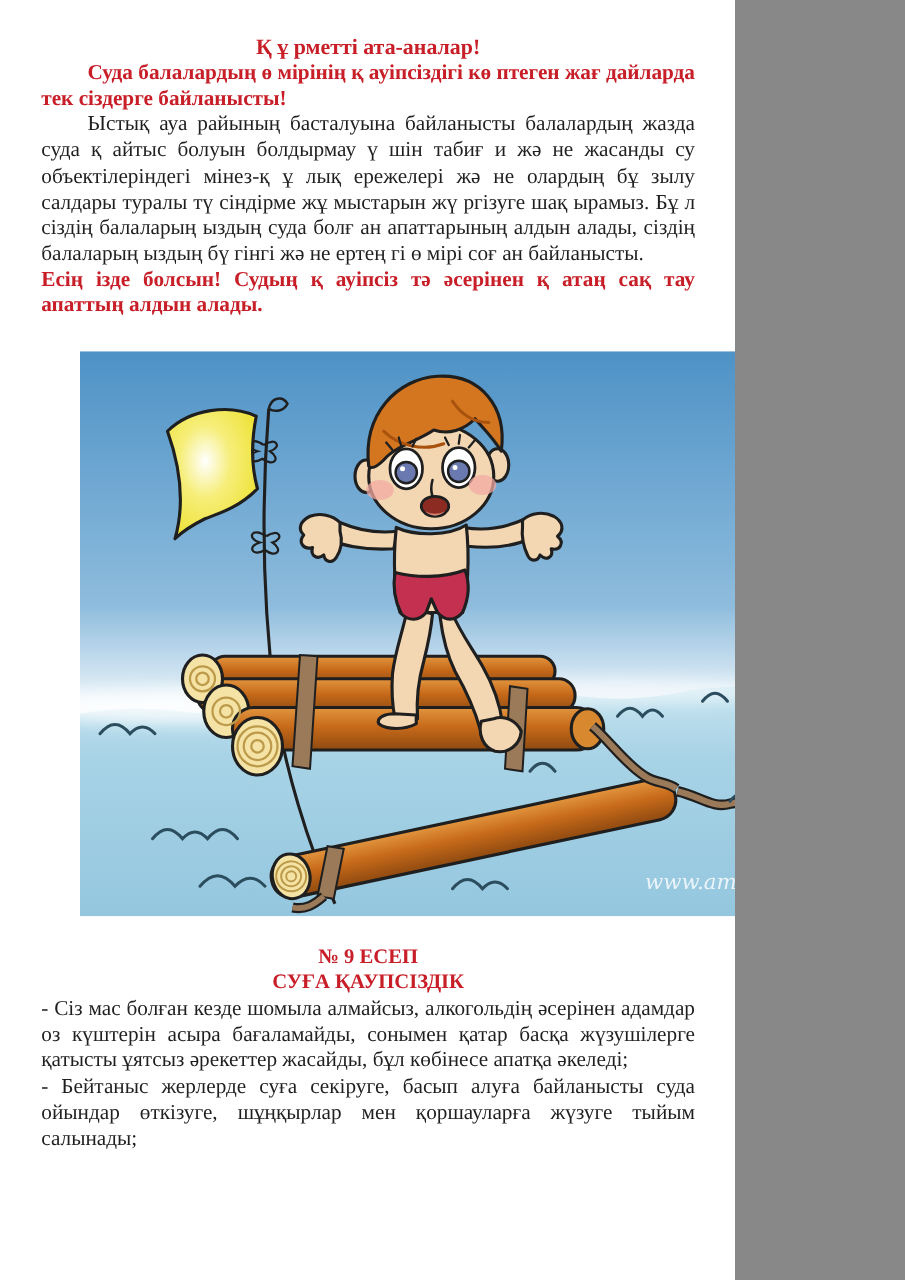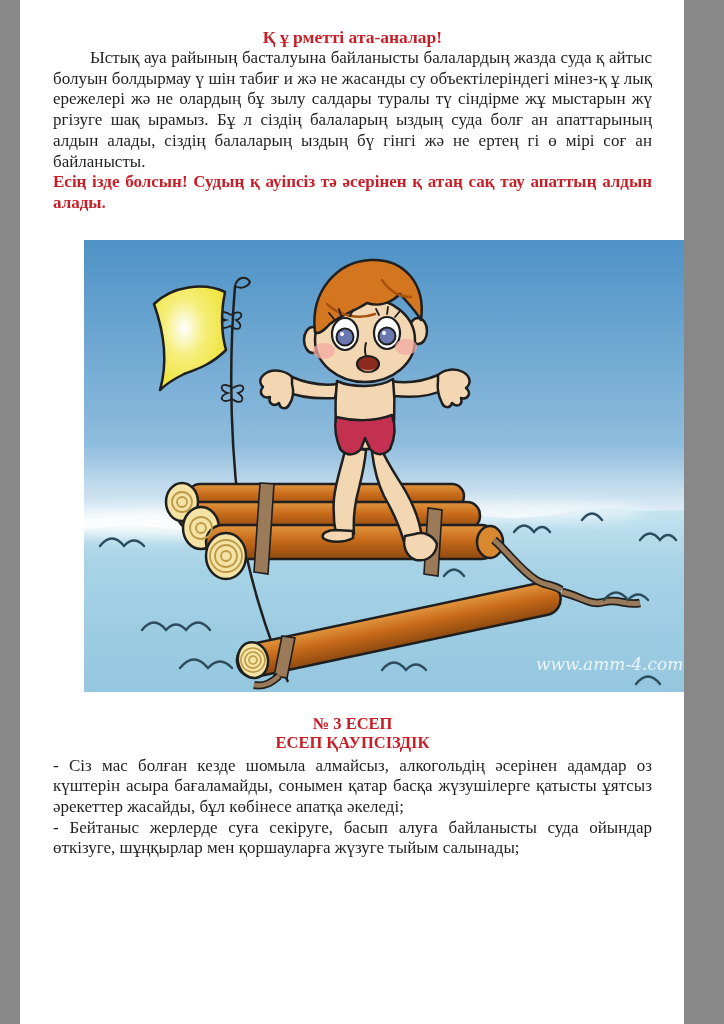--- a/index.html
+++ b/index.html
@@ -1,46 +1,46 @@
 <!DOCTYPE html>
 <html style="--accent_red: #c81e28; --text: #1f1f1f;"><head>
 <meta charset="utf-8">
 <style>
   html,body{margin:0;padding:0;background:#888;}
   .page{
     position:relative;
-    width:664px;height:1024px;
+    width:588px;height:1024px;
     background:#ffffff;
     box-sizing:border-box;
     padding:27px 32px 0 33px;
     font-family:"Liberation Serif", serif;
     font-size:17px;
     line-height:20.7px;
     color:var(--text,#1f1f1f);
     overflow:hidden;
-    margin-left:20px;
   }
   .page p{margin:0;text-align:justify;}
   .red{color:var(--accent_red,#c81e28);font-weight:bold;}
   .center{text-align:center !important;}
   .indent{text-indent:37px;}
   .title{font-size:17.5px;line-height:21px;}
   .figure{margin:26px 0 0 31px;width:604px;height:452px;}
   .figure svg{display:block;}
   .sec-head{font-size:16.5px;line-height:19.5px;margin:0;}
   .sec-wrap{margin-top:22px;margin-bottom:3px;}
   .wm{font-family:"DejaVu Serif", serif;font-style:italic;}
 </style>
 </head>
 <body>
 
 <div class="page">
 
   <p class="red title center">Қ ұ рметті ата-аналар!</p>
 
+  <p class="red indent">Суда балалардың  ө мірінің  қ ауіпсіздігі кө птеген жағ дайларда тек сіздерге байланысты!</p>
 
   <p class="indent">Ыстық  ауа райының  басталуына байланысты балалардың  жазда суда қ айтыс болуын болдырмау ү шін табиғ и жә не жасанды су объектілеріндегі мінез-қ ұ лық  ережелері жә не олардың  бұ зылу салдары туралы тү сіндірме жұ мыстарын жү ргізуге шақ ырамыз. Бұ л сіздің  балаларың ыздың  суда болғ ан апаттарының  алдын алады, сіздің  балаларың ыздың  бү гінгі жә не ертең гі ө мірі соғ ан байланысты.</p>
 
   <p class="red">Есің ізде болсын! Судың  қ ауіпсіз тә әсерінен қ атаң  сақ тау апаттың алдын алады.</p>
 
   <div class="figure">
     <svg width="604" height="452" viewBox="0 0 604 452" xmlns="http://www.w3.org/2000/svg">
       <defs>
         <linearGradient id="skyG" x1="0" y1="0" x2="0" y2="1">
           <stop offset="0%" stop-color="#4e92c6"></stop>
@@ -194,20 +194,20 @@
         <path d="M520,360 q12,-15 24,0 q10,-11 20,0"></path>
         <path d="M552,444 q12,-15 24,0"></path>
         <path d="M360,336 q10,-13 20,0"></path>
       </g>
 
       <text class="wm" x="452" y="430" font-size="17" fill="#ffffff" opacity="0.8">www.amm-4.com</text>
     </svg>
   </div>
 
   <div class="sec-wrap">
-    <p class="red sec-head center">№ 3 ЕСЕП</p>
-    <p class="red sec-head center">ЕСЕП ҚАУПСІЗДІК</p>
+    <p class="red sec-head center">№ 9 ЕСЕП</p>
+    <p class="red sec-head center">СУҒА ҚАУПСІЗДІК</p>
   </div>
 
   <p>- Сіз мас болған кезде шомыла алмайсыз, алкогольдің әсерінен адамдар оз күштерін асыра бағаламайды, сонымен қатар басқа жүзушілерге қатысты ұятсыз әрекеттер жасайды, бұл көбінесе апатқа әкеледі;</p>
   <p>- Бейтаныс жерлерде суға секіруге, басып алуға байланысты суда ойындар өткізуге, шұңқырлар мен қоршауларға жүзуге тыйым салынады;</p>
 
 </div>
 
 </body></html>

